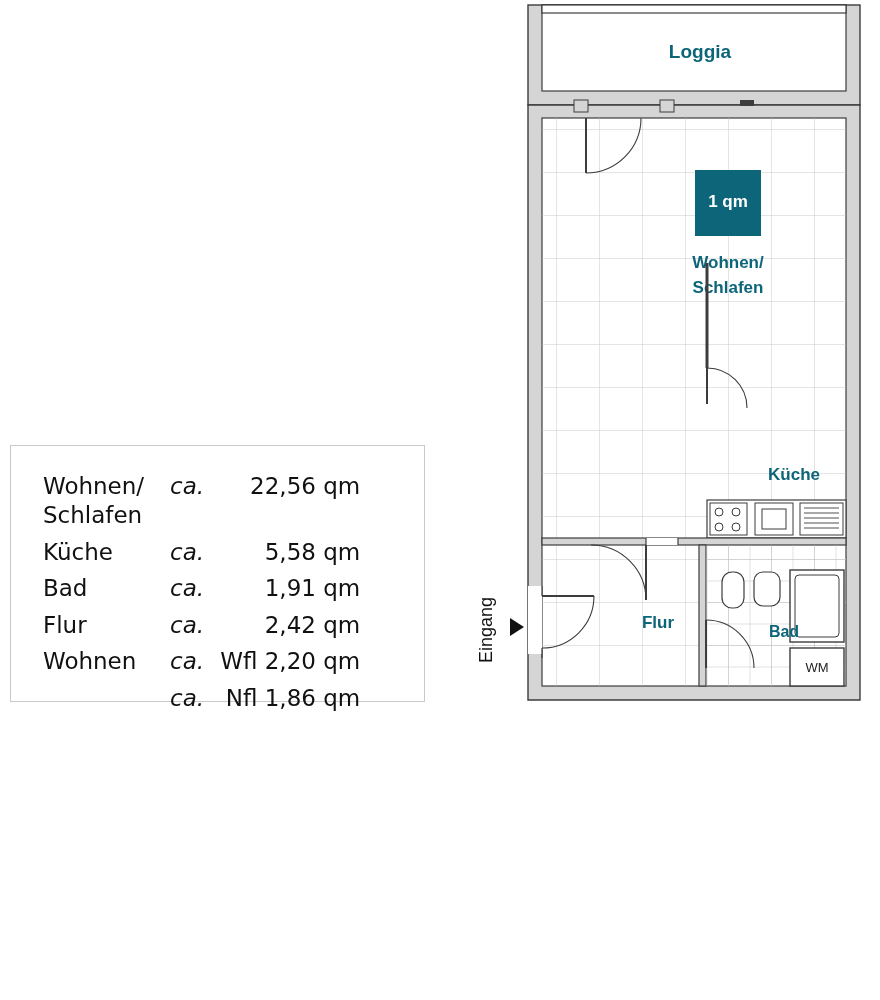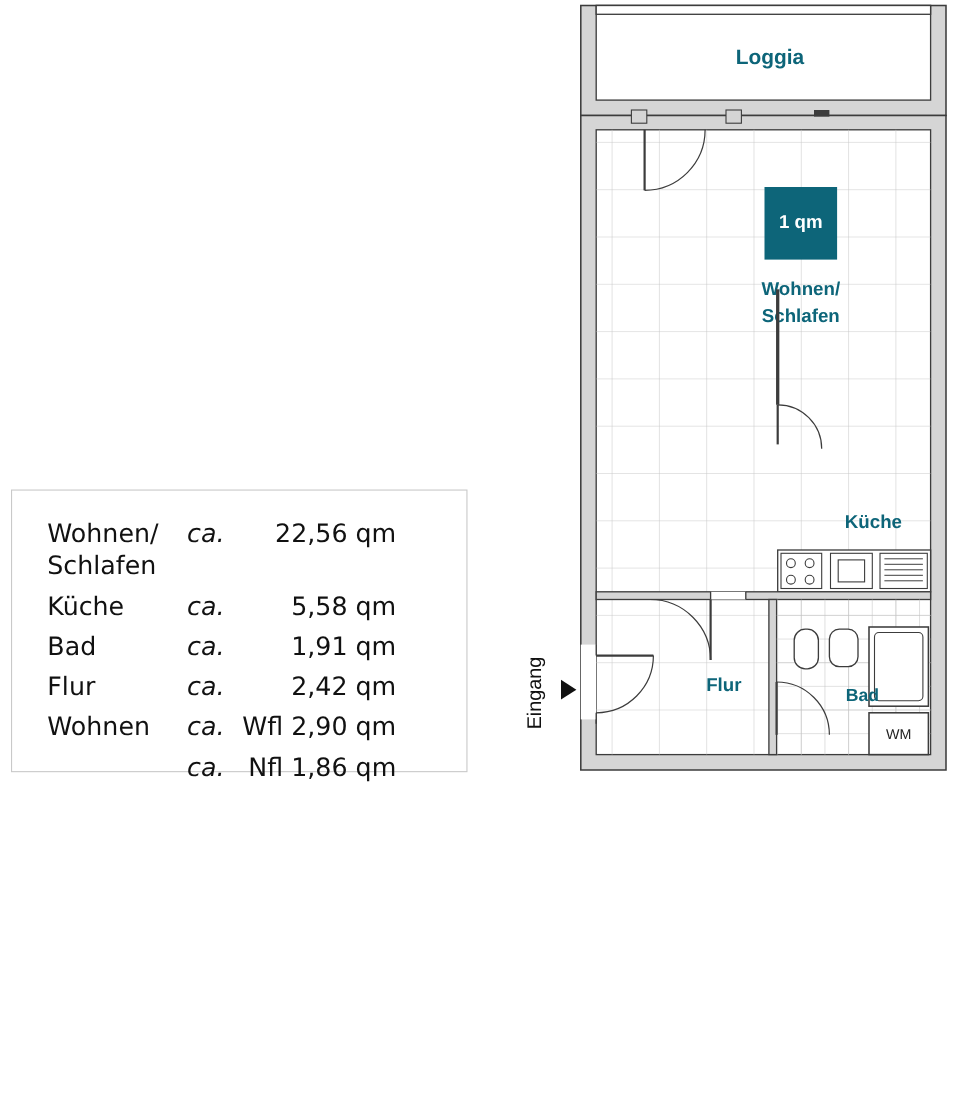--- a/index.html
+++ b/index.html
@@ -92,21 +92,21 @@
       <td class="val">1,91 qm</td>
     </tr>
     <tr>
       <td class="room">Flur</td>
       <td class="ca">ca.</td>
       <td class="val">2,42 qm</td>
     </tr>
     <tr>
       <td class="room">Wohnen</td>
       <td class="ca">ca.</td>
-      <td class="val">Wfl 2,90 qm</td>
+      <td class="val">Wfl 2,20 qm</td>
     </tr>
     <tr>
       <td class="room"></td>
       <td class="ca">ca.</td>
       <td class="val">Nfl 1,86 qm</td>
     </tr>
   </tbody>
     </table>
 </div>
 

